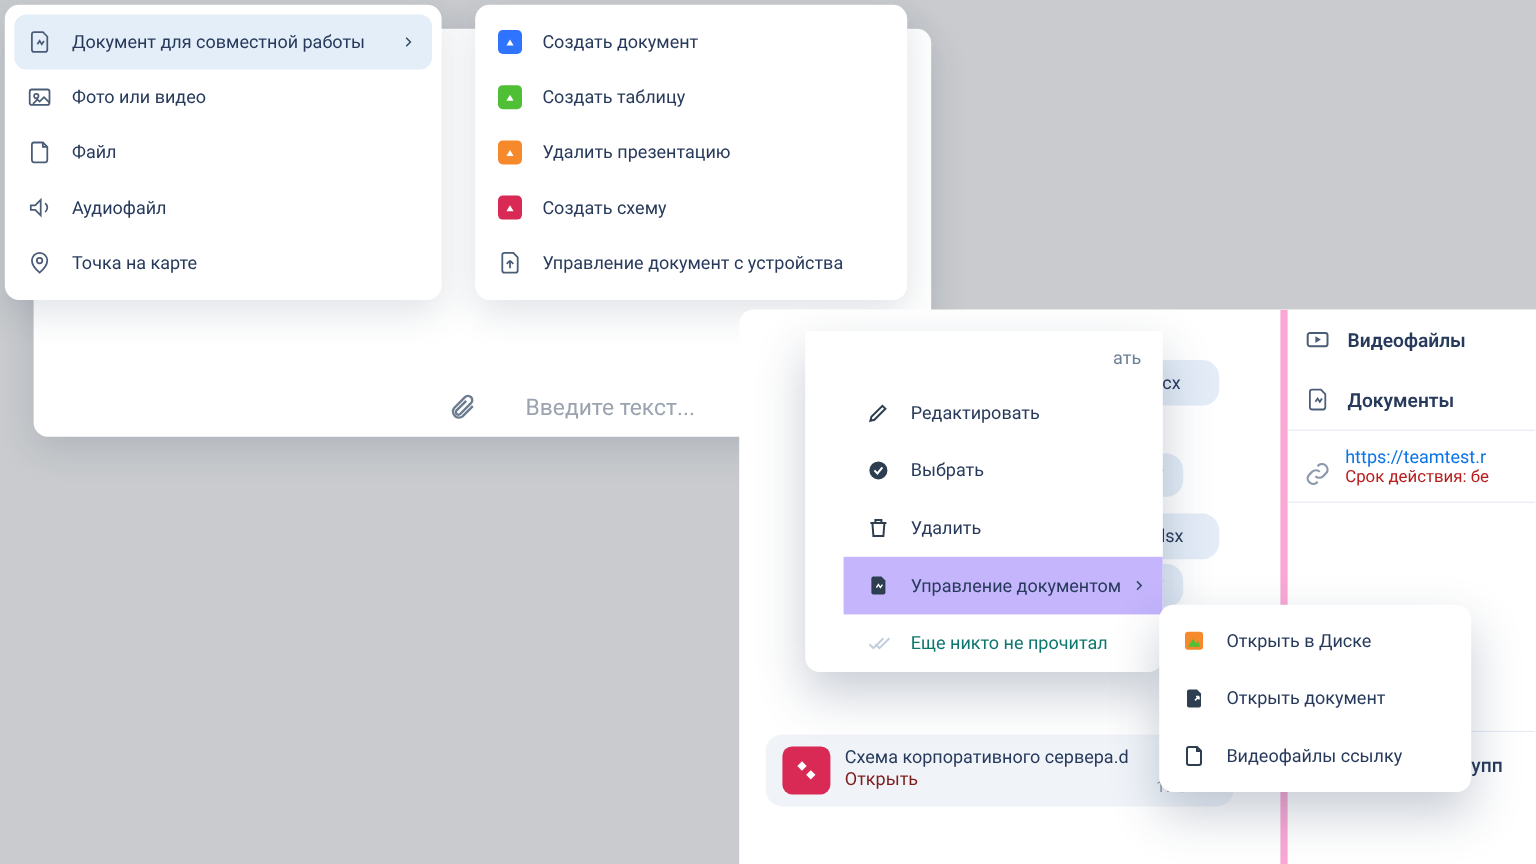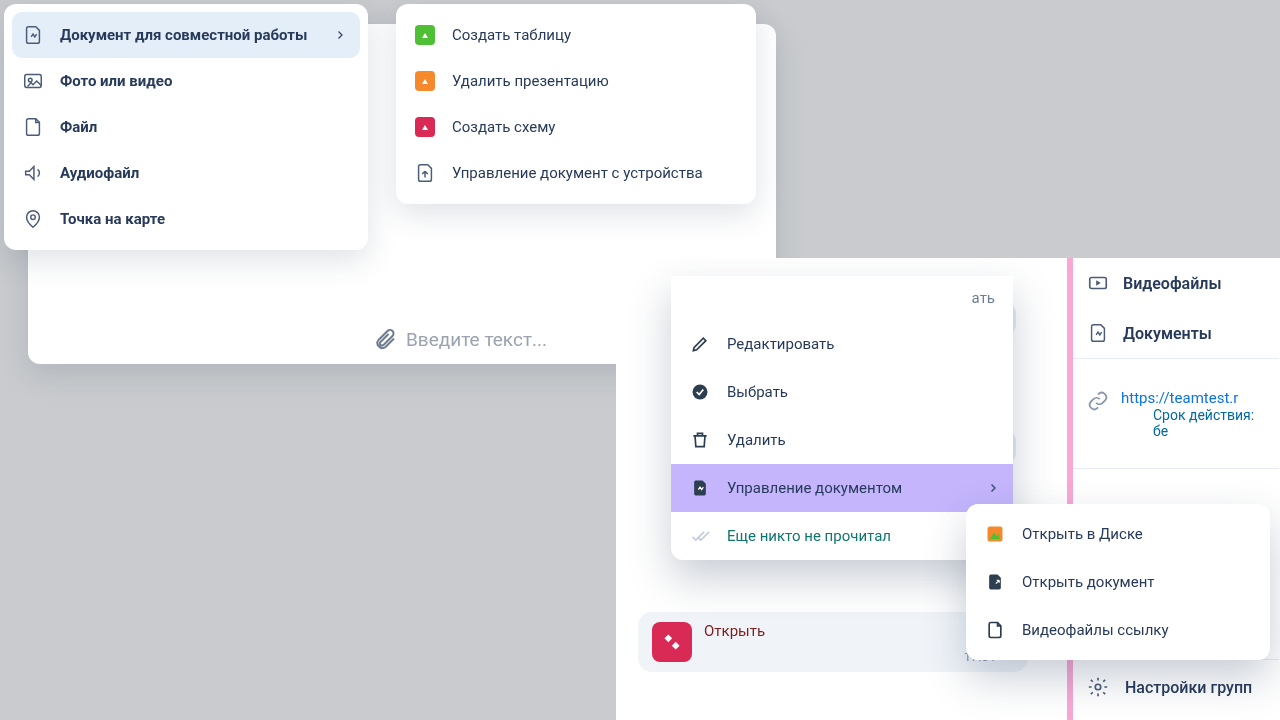--- a/index.html
+++ b/index.html
@@ -22,21 +22,20 @@
     border-radius: 12px;
     box-shadow: 0 10px 30px rgba(40,60,90,.15);
   }
   .attach-menu-left {
     position: absolute;
     left: 4px; top: 4px; width: 364px;
     background: #fff;
     border-radius: 12px;
     padding: 8px 0;
     box-shadow: 0 10px 30px rgba(40,60,90,.15);
-    font-weight: bold;
   }
   .attach-menu-right {
     position: absolute;
     left: 396px; top: 4px; width: 360px;
     background: #fff;
     border-radius: 12px;
     padding: 8px 0;
     box-shadow: 0 10px 30px rgba(40,60,90,.15);
   }
   .menu-item {
@@ -56,21 +55,21 @@
     width: 22px; height: 22px; margin-right: 16px;
     display: inline-flex; align-items: center; justify-content: center;
     flex: 0 0 22px;
   }
   .input-bar {
     position: absolute;
     left: 340px;
     top: 298px;
     display: flex; align-items: center;
   }
-  .input-placeholder { font-size: 19px; color: #9aa3af; margin-left: 4px; text-align: right; }
+  .input-placeholder { font-size: 19px; color: #9aa3af; margin-left: 36px; text-align: right; }
   .clip-btn {
     width: 34px; height: 34px; border-radius: 50%;
     display:flex;align-items:center;justify-content:center;
   }
 
   
   .right-panel {
     position: absolute;
     left: 616px; top: 258px;
     width: 664px; height: 462px;
@@ -84,58 +83,59 @@
     height: 100%;
     background: #fff;
   }
   .side-item {
     display:flex; align-items:center; padding: 14px 14px;
     font-size: 16px; color: #273a5b; font-weight: 600;
     cursor:pointer;
   }
   .side-item .ic { margin-right: 14px; }
   .link-block {
-    padding: 29px 14px; border-top:1px solid #e7ecf3; border-bottom:1px solid #e7ecf3;
-    display:flex; align-items:flex-start;
+    padding: 12px 14px; border-top:1px solid #e7ecf3; border-bottom:1px solid #e7ecf3;
+    display:flex; align-items:flex-end;
   }
   .link-block .txt a { color: #0b74e5; font-size: 15px; text-decoration: none; }
-  .link-block .sub { color:#0369a1; font-size:14px;margin-left:32px; }
+  .link-block .sub { color:#b91c1c; font-size:14px; }
   .settings-item { display:flex; align-items:center; padding:16px 14px; font-size:16px; color:#273a5b; font-weight:500;}
 
   .chat-area { position:absolute; left:0; top:0; right:212px; height:100%; }
   .pill {
     position:absolute;
     background:#e3ecf7;
     border-radius:14px;
     padding:10px 14px;
     font-size:15px;
     color:#273a5b;
     display:flex; align-items:center;
   }
   .pill .fname { white-space: nowrap; }
   .pill .check { color:#9cb4cf; margin-left:6px; }
 
   .ctx-menu {
-    position:absolute; left: 55px; top: 18px; width: 342px;
+    position:absolute; left: 55px; top: 18px; width: 298px;
     background:#fff; border-radius:0 0 12px 12px;
     box-shadow: 0 18px 40px rgba(40,60,90,.25);
     overflow:hidden;
     z-index: 20;
+    padding-left: 32px;
   }
   .ctx-item {
     display:flex; align-items:center; padding: 13px 18px;
     font-size:15px; color:#273a5b; cursor:pointer; position:relative;
   }
   .ctx-item.partial { color:#6b7e97; }
   .ctx-item.highlight { background:#c4b5fd; }
   .ctx-item .ic { margin-right: 16px; }
   .ctx-item .chev { position:absolute; right:14px; }
 
   .sub-ctx {
-    position:absolute; left: 350px; top: 246px; width: 304px;
+    position:absolute; left: 350px; top: 246px; width: 260px;
     background:#fff; border-radius:12px;
     box-shadow: 0 18px 40px rgba(40,60,90,.25);
     padding:6px 0;
     z-index: 30;
   }
 
   .msg-card {
     position:absolute; left:22px; top:354px;
     display:flex; align-items:flex-start;
     background:#f0f4f9; border-radius:14px; padding:10px 14px;
@@ -222,20 +222,30 @@
           <circle cx="12" cy="10" r="2.5"></circle>
         </svg>
     </span>
     <span>Точка на карте</span>
   </div>
 </div>
 
 <div class="attach-menu-right">
   <div class="menu-item">
     <span class="ic">
+        <span class="sq blue">
+          <svg viewBox="0 0 24 24" fill="#fff">
+            <path d="M6 18l6-10 6 10z"></path>
+          </svg>
+        </span>
+      </span>
+    <span>Создать документ</span>
+  </div>
+  <div class="menu-item">
+    <span class="ic">
         <span class="sq green">
           <svg viewBox="0 0 24 24" fill="#fff">
             <path d="M6 18l6-10 6 10z"></path>
           </svg>
         </span>
       </span>
     <span>Создать таблицу</span>
   </div>
   <div class="menu-item">
     <span class="ic">
@@ -378,20 +388,21 @@
     </div>
 
     <div class="msg-card">
       <div class="doc-thumb" style="background:#d82a55">
         <svg width="22" height="22" viewBox="0 0 24 24" fill="#fff">
             <rect x="5" y="5" width="6" height="6" transform="rotate(45 8 8)"></rect>
             <rect x="13" y="13" width="6" height="6" transform="rotate(45 16 16)"></rect>
           </svg>
       </div>
       <div style="flex:1; min-width:0;">
+        <div class="title">Схема корпоративного сервера.d</div>
         <div class="open">Открыть</div>
       </div>
       <div class="meta">
         <span>17:01</span>
         <svg width="16" height="16" viewBox="0 0 24 24" fill="none" stroke="#9cb4cf" stroke-width="2">
             <path d="M5 12l4 4L20 5"></path>
           </svg>
       </div>
     </div>
   </div>

